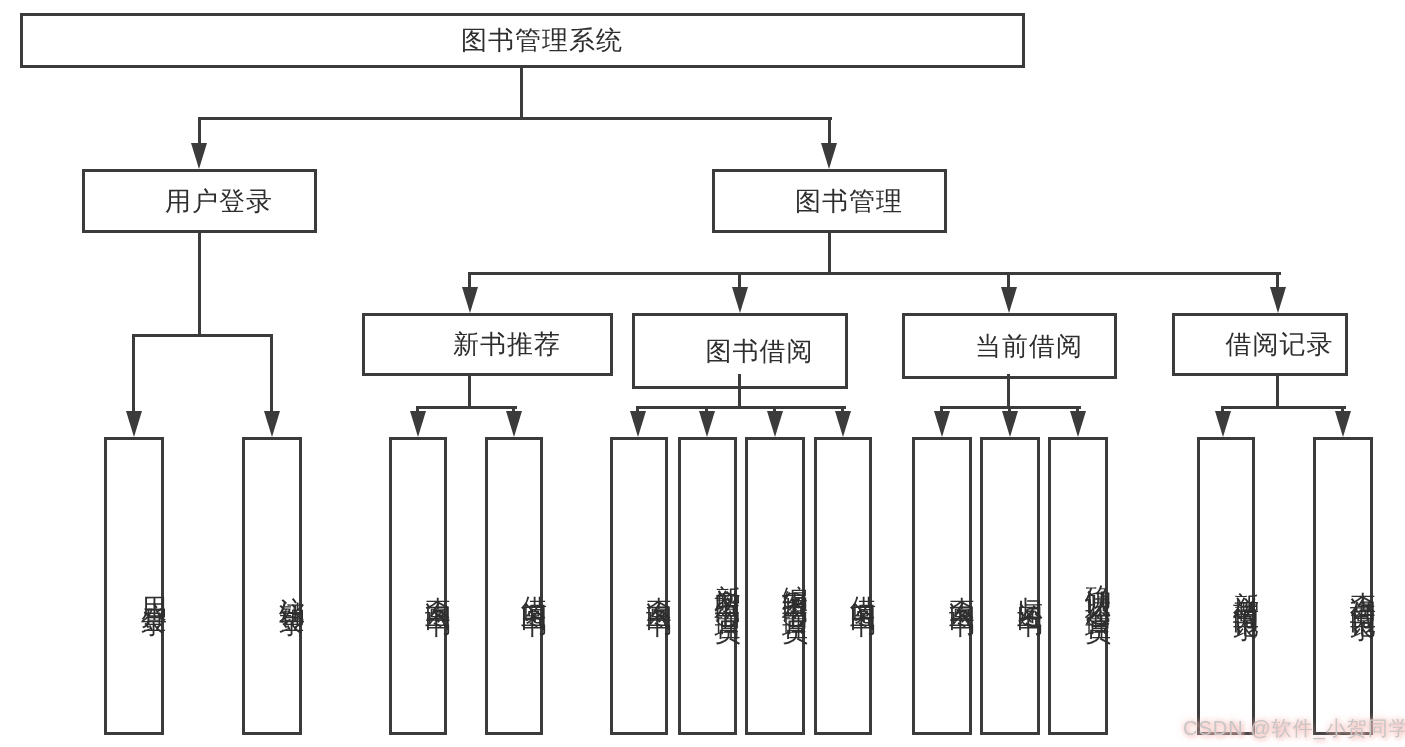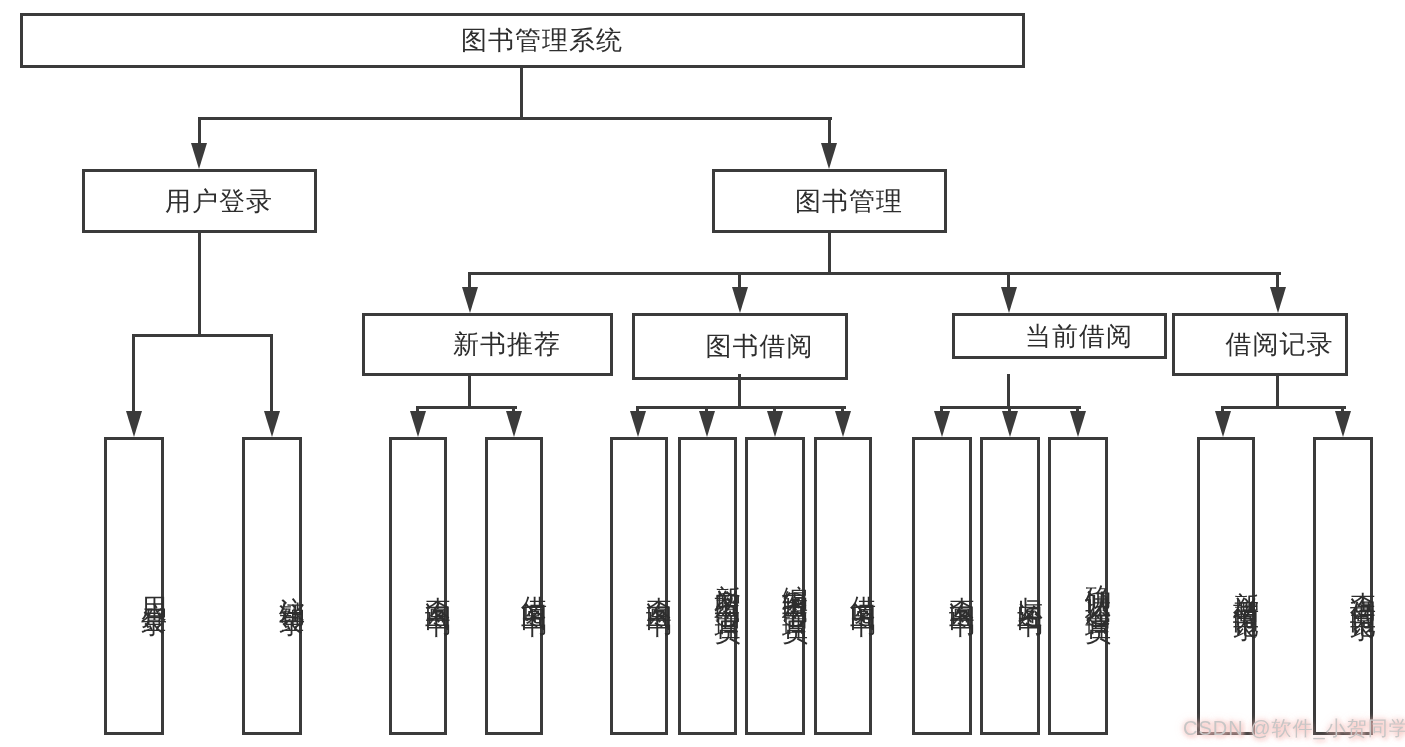--- a/index.html
+++ b/index.html
@@ -71,25 +71,25 @@
   </div>
 
   <div class="node" style="left:712px;top:169px;width:235px;height:64px">
     <span>图书管理</span>
   </div>
 
   <div class="node" style="left:362px;top:313px;width:251px;height:63px">
     <span>新书推荐</span>
   </div>
 
-  <div class="node" style="left:632px;top:313px;width:216px;height:67px">
+  <div class="node" style="left:632px;top:313px;width:216px;height:76px">
     <span>图书借阅</span>
   </div>
 
-  <div class="node" style="left:952px;top:313px;width:215px;height:46px">
+  <div class="node" style="left:902px;top:313px;width:215px;height:66px">
     <span>当前借阅</span>
   </div>
 
   <div class="node" style="left:1172px;top:313px;width:176px;height:63px">
     <span>借阅记录</span>
   </div>
 
   <div class="node leaf" style="left:104px;top:437px;width:60px;height:298px">
     <span>用户登录</span>
   </div>

